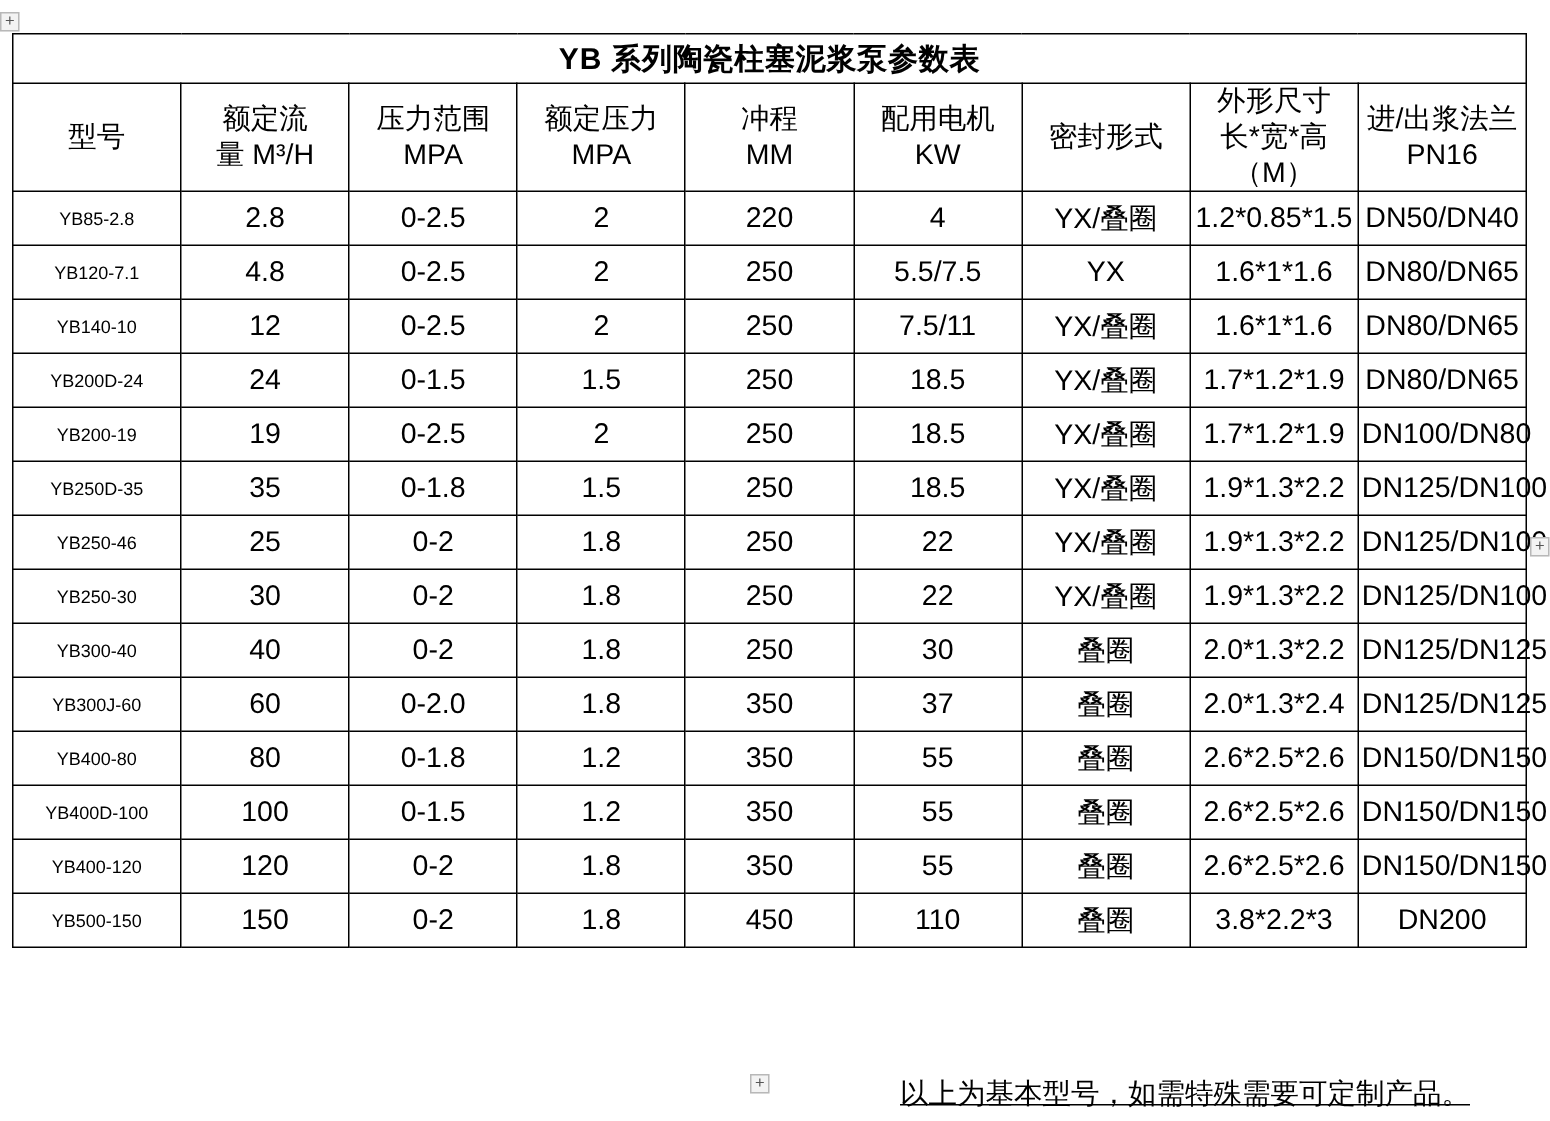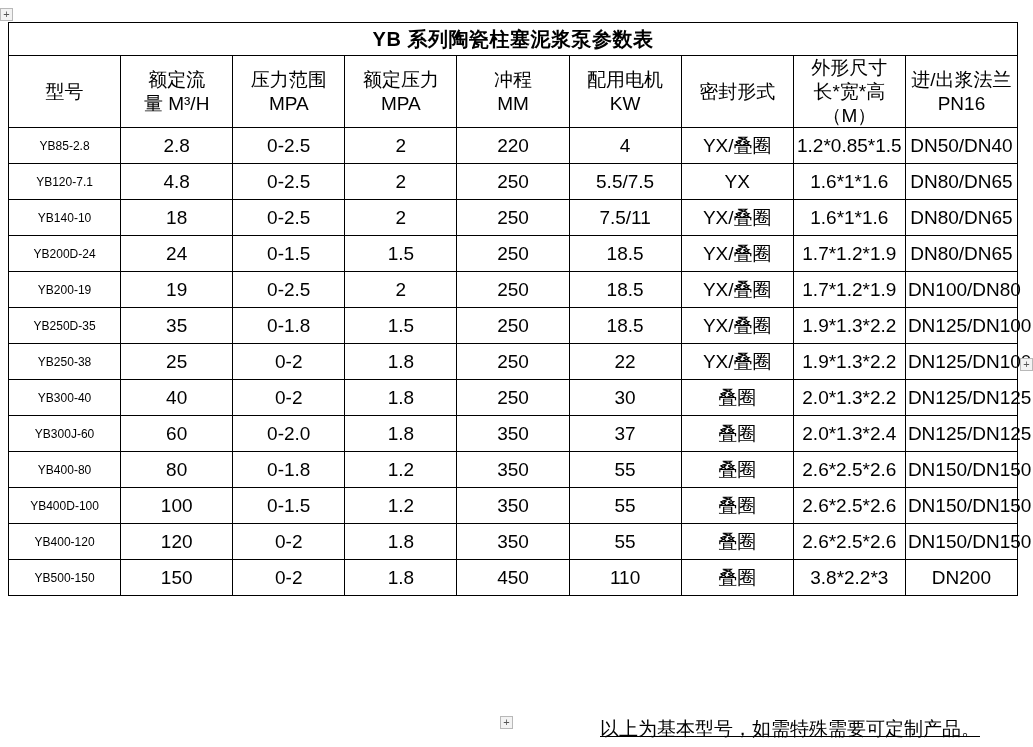--- a/index.html
+++ b/index.html
@@ -145,21 +145,21 @@
         <td>0-2.5</td>
         <td>2</td>
         <td>250</td>
         <td>5.5/7.5</td>
         <td>YX</td>
         <td>1.6*1*1.6</td>
         <td>DN80/DN65</td>
       </tr>
       <tr class="data-row">
         <td class="model">YB140-10</td>
-        <td>18</td>
+        <td>12</td>
         <td>0-2.5</td>
         <td>2</td>
         <td>250</td>
         <td>7.5/11</td>
         <td>YX/叠圈</td>
         <td>1.6*1*1.6</td>
         <td>DN80/DN65</td>
       </tr>
       <tr class="data-row">
         <td class="model">YB200D-24</td>
@@ -188,22 +188,33 @@
         <td>35</td>
         <td>0-1.8</td>
         <td>1.5</td>
         <td>250</td>
         <td>18.5</td>
         <td>YX/叠圈</td>
         <td>1.9*1.3*2.2</td>
         <td>DN125/DN100</td>
       </tr>
       <tr class="data-row">
-        <td class="model">YB250-38</td>
+        <td class="model">YB250-46</td>
         <td>25</td>
+        <td>0-2</td>
+        <td>1.8</td>
+        <td>250</td>
+        <td>22</td>
+        <td>YX/叠圈</td>
+        <td>1.9*1.3*2.2</td>
+        <td>DN125/DN100</td>
+      </tr>
+      <tr class="data-row">
+        <td class="model">YB250-30</td>
+        <td>30</td>
         <td>0-2</td>
         <td>1.8</td>
         <td>250</td>
         <td>22</td>
         <td>YX/叠圈</td>
         <td>1.9*1.3*2.2</td>
         <td>DN125/DN100</td>
       </tr>
       <tr class="data-row">
         <td class="model">YB300-40</td>

